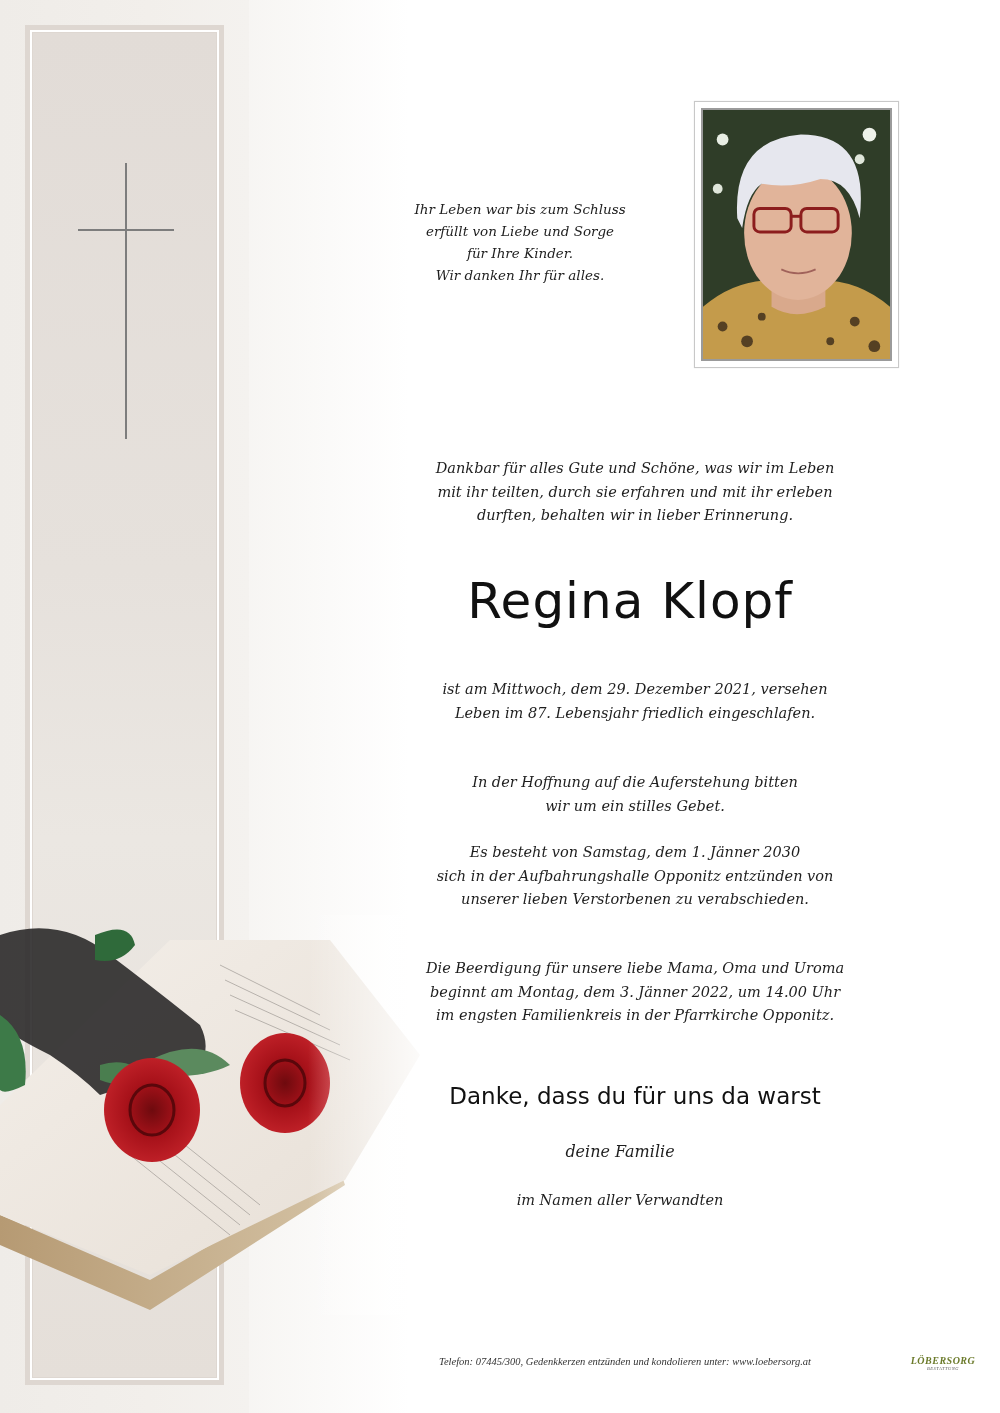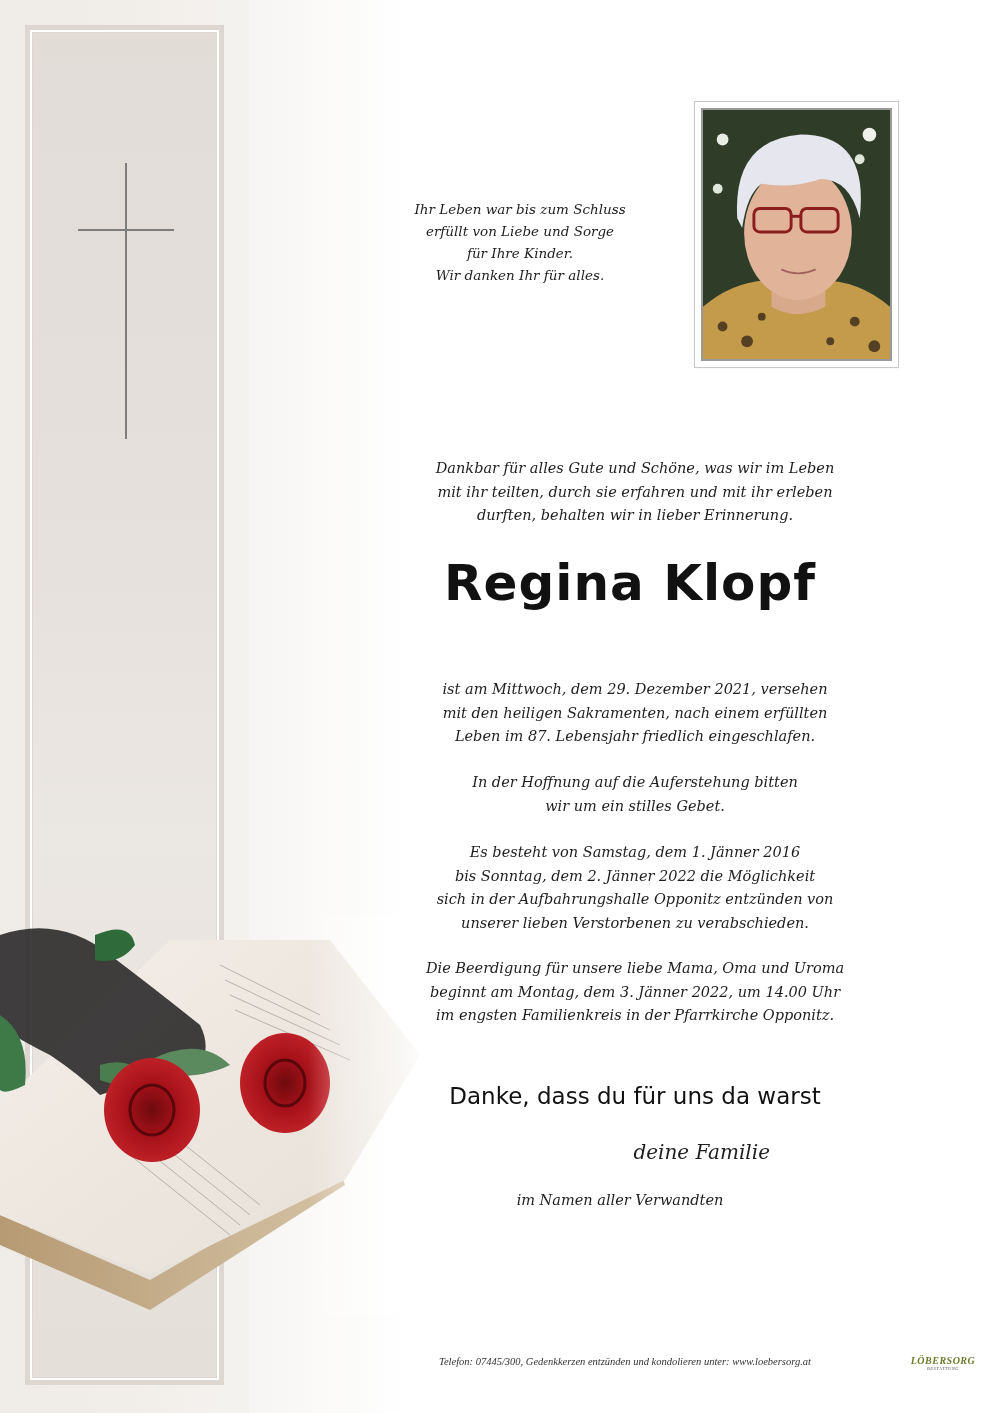--- a/index.html
+++ b/index.html
@@ -50,33 +50,33 @@
     
     .txt {
       position: absolute; text-align: center;
       font-family: "DejaVu Serif", serif; font-style: italic;
       color: #1e1e1e;
     }
     .quote { left: 370px; top: 198px; width: 300px; font-size: 13.5px; line-height: 22px; }
     .block { left: 370px; width: 530px; font-size: 14.5px; line-height: 23.5px; }
     .thanks { top: 457px; }
     .name {
-      left: 380px; top: 548px; width: 500px; font-size: 50px; line-height: 70px;
-      font-style: normal; letter-spacing: 1px; font-family: "DejaVu Sans", sans-serif; font-weight: 700;
+      left: 380px; top: 566px; width: 500px; font-size: 50px; line-height: 70px;
+      font-style: normal; letter-spacing: 1px; font-family: "DejaVu Sans", sans-serif; font-weight: 400;
       color: #111;
     }
     .death { top: 678px; }
     .hope { top: 771px; }
     .viewing { top: 841px; }
     .funeral { top: 957px; }
     .closing {
       left: 370px; top: 1078px; width: 530px; font-size: 23px; line-height: 36px;
       font-style: normal; font-family: "DejaVu Sans", sans-serif; color: #111;
     }
-    .family { left: 470px; top: 1140px; width: 300px; font-size: 20px; line-height: 24px; text-align: right; }
+    .family { left: 470px; top: 1140px; width: 300px; font-size: 16px; line-height: 24px; }
     .relatives { left: 420px; top: 1188px; width: 400px; font-size: 14.5px; line-height: 24px; text-align: center; }
     .footer {
       position: absolute; left: 360px; top: 1356px; width: 530px;
       font-family: Liberation Serif, serif; font-style: italic; font-size: 10.5px; color: #333;
       text-align: center;
     }
     .logo {
       position: absolute; left: 908px; top: 1355px; width: 70px; text-align: center;
       font-family: "Liberation Serif", serif; color: #6b7a2a; font-style: italic;
     }
@@ -198,32 +198,30 @@
 <div class="txt block thanks">
   <span class="line">Dankbar für alles Gute und Schöne, was wir im Leben</span>
   <span class="line">mit ihr teilten, durch sie erfahren und mit ihr erleben</span>
   <span class="line">durften, behalten wir in lieber Erinnerung.</span>
 </div>
 
 <div class="txt name">Regina Klopf</div>
 
 <div class="txt block death">
   <span class="line">ist am Mittwoch, dem 29. Dezember 2021, versehen</span>
-  <span class="line">mit den heiligen Sakramenten, nach einem erfüllten</span>
   <span class="line">Leben im 87. Lebensjahr friedlich eingeschlafen.</span>
 </div>
 
 <div class="txt block hope">
   <span class="line">In der Hoffnung auf die Auferstehung bitten</span>
   <span class="line">wir um ein stilles Gebet.</span>
 </div>
 
 <div class="txt block viewing">
-  <span class="line">Es besteht von Samstag, dem 1. Jänner 2016</span>
-  <span class="line">bis Sonntag, dem 2. Jänner 2022 die Möglichkeit</span>
+  <span class="line">Es besteht von Samstag, dem 1. Jänner 2030</span>
   <span class="line">sich in der Aufbahrungshalle Opponitz entzünden von</span>
   <span class="line">unserer lieben Verstorbenen zu verabschieden.</span>
 </div>
 
 <div class="txt block funeral">
   <span class="line">Die Beerdigung für unsere liebe Mama, Oma und Uroma</span>
   <span class="line">beginnt am Montag, dem 3. Jänner 2022, um 14.00 Uhr</span>
   <span class="line">im engsten Familienkreis in der Pfarrkirche Opponitz.</span>
 </div>
 

